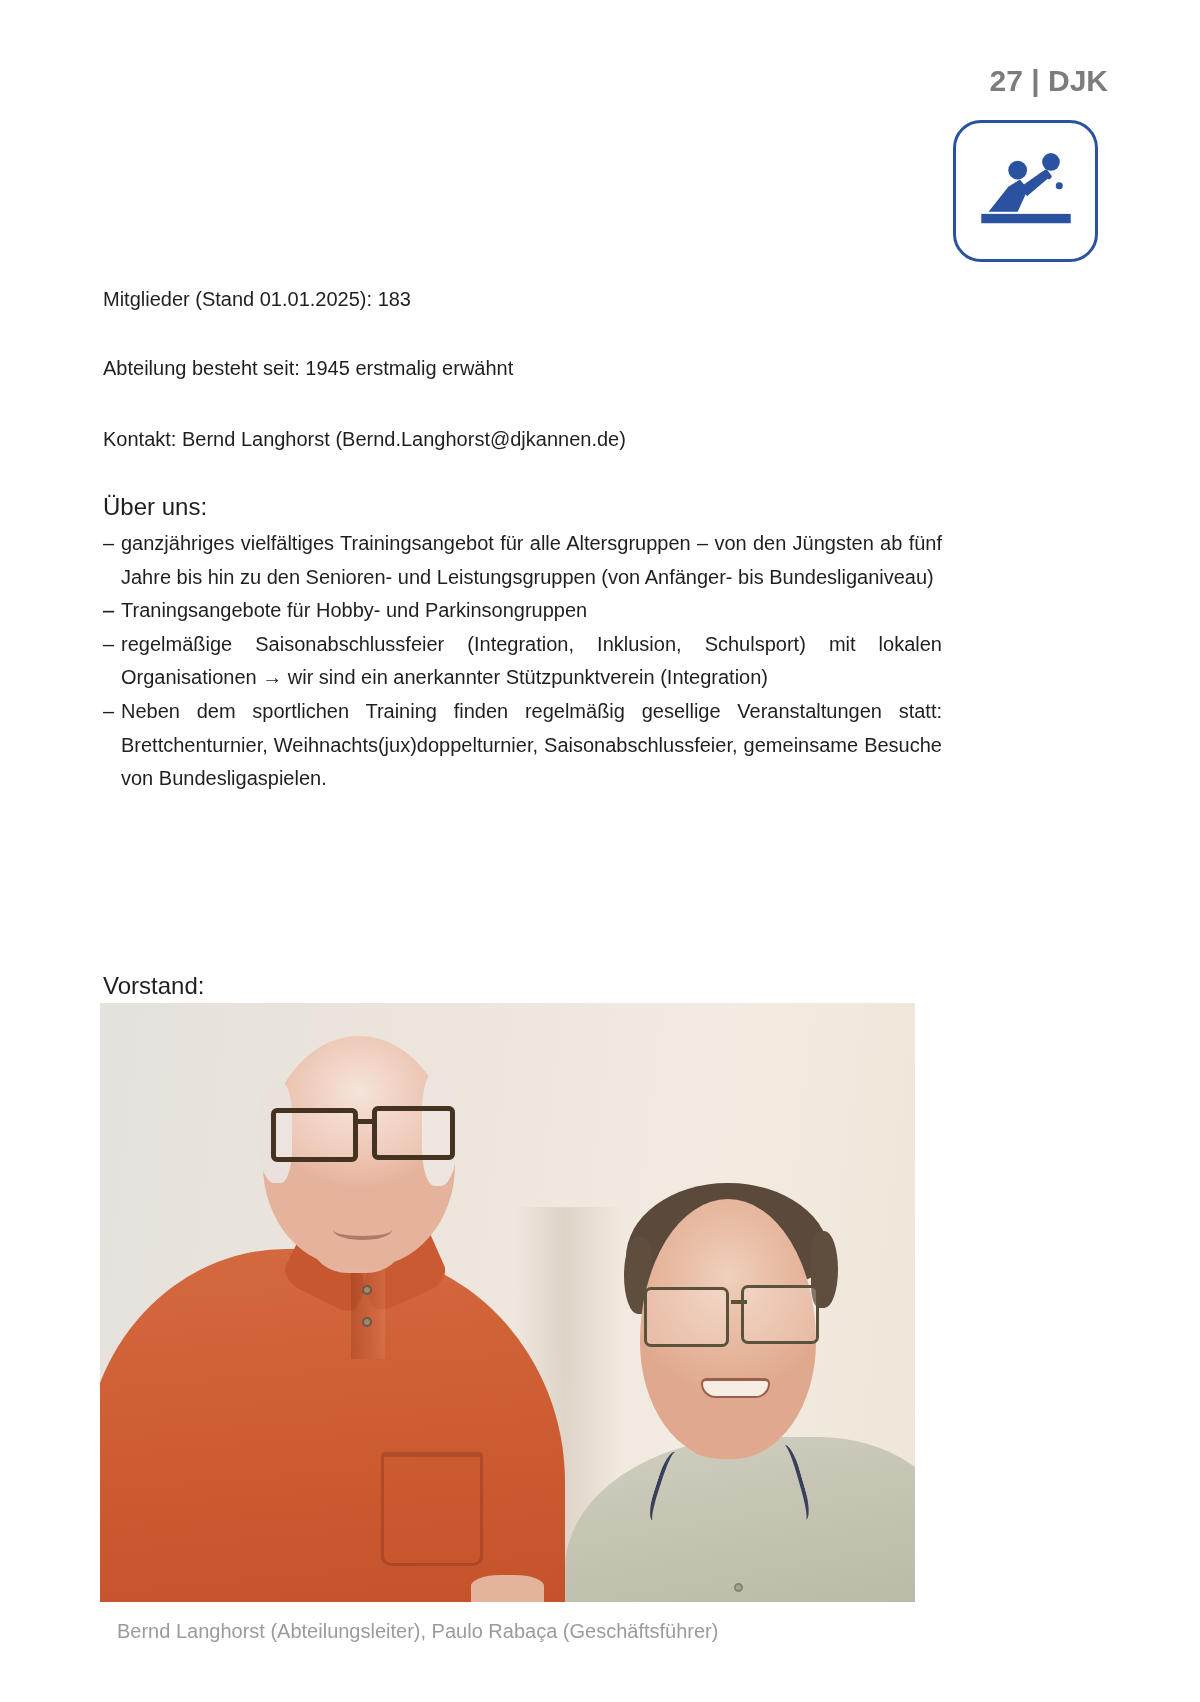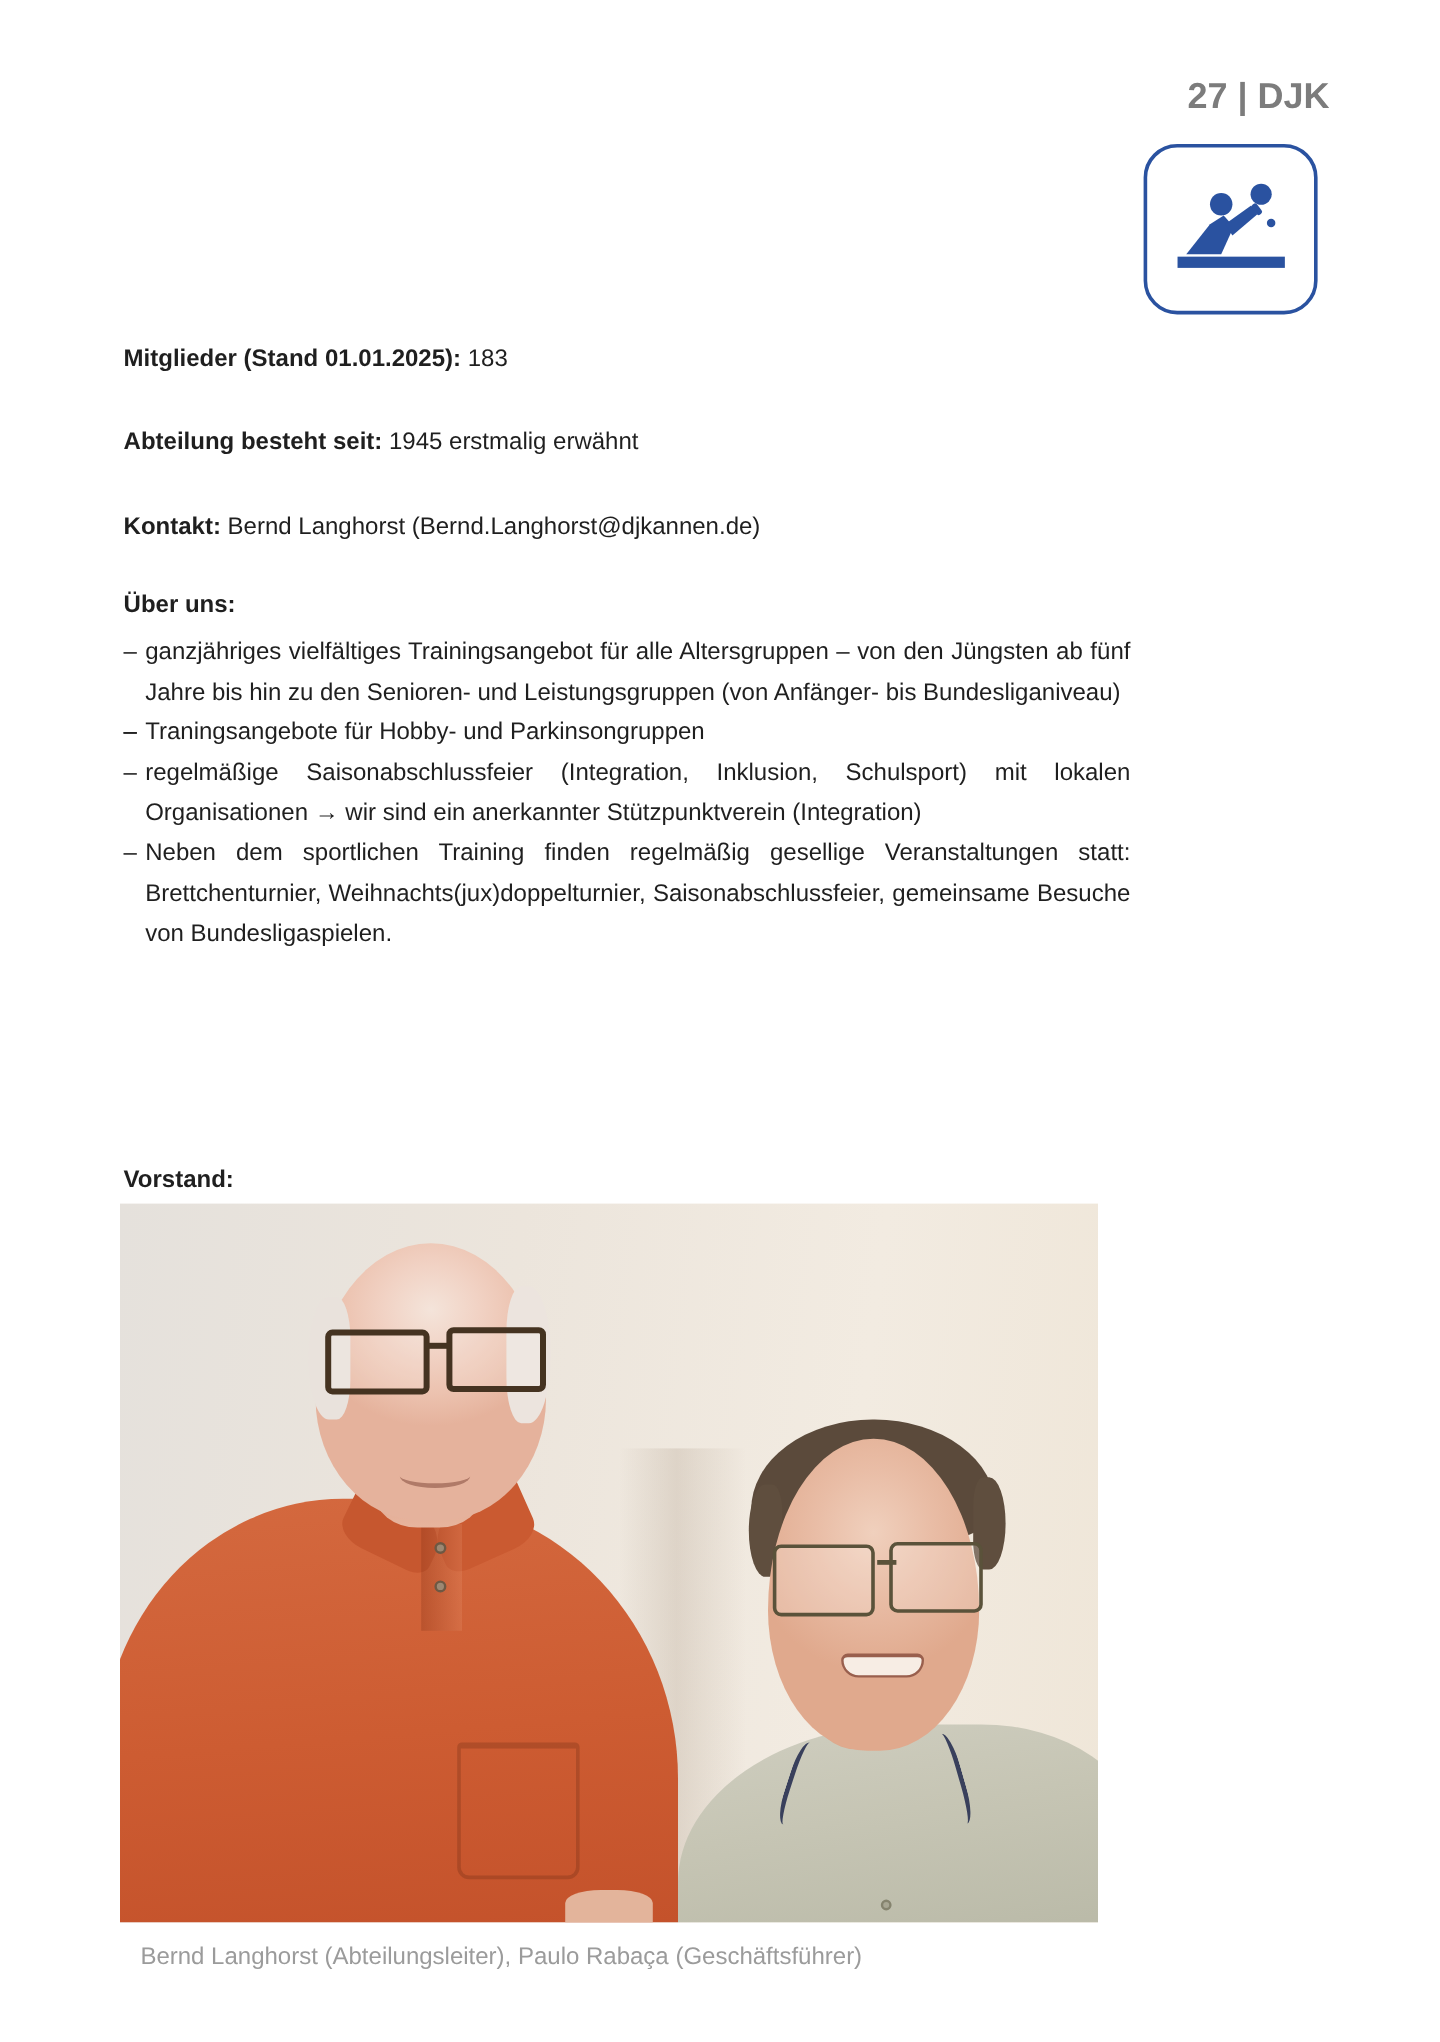--- a/index.html
+++ b/index.html
@@ -10,24 +10,24 @@
 
   .title{position:absolute;left:100px;top:120px;margin:0;font-size:40px;font-weight:400;
          color:#8c8c8c;letter-spacing:1px;}
 
   .icon-box{position:absolute;left:953px;top:120px;width:145px;height:142px;box-sizing:border-box;
             border:3px solid #2a52a0;border-radius:28px;background:#fff;
             display:flex;align-items:center;justify-content:center;}
   .icon-box svg{width:104px;height:104px;}
 
   .meta{position:absolute;left:103px;width:839px;margin:0;font-size:20px;line-height:26px;}
-  .meta strong{font-weight:bold;}
+  .meta strong{font-weight:normal;}
   .meta-1{top:286px}.meta-2{top:355px}.meta-3{top:426px}
 
-  .section-heading{position:absolute;left:103px;margin:0;font-size:20px;font-weight:bold;color:#1f1f1f;}
+  .section-heading{position:absolute;left:103px;margin:0;font-size:24px;font-weight:normal;color:#1f1f1f;}
   .about-heading{top:493px}
   .vorstand-heading{top:972px}
 
   .about-list{position:absolute;left:103px;top:527px;width:839px;margin:0;padding:0;
               list-style:none;font-size:20px;line-height:33.6px;}
   .about-list li{position:relative;padding-left:18px;text-align:justify;}
   .about-list .marker{position:absolute;left:0;top:0;}
 
   .photo{position:absolute;left:100px;top:1003px;width:815px;height:599px;overflow:hidden;
          background:linear-gradient(97deg,#e5e1dc 0%,#ece5dc 38%,#f2ebe1 72%,#efe6d8 100%);}

